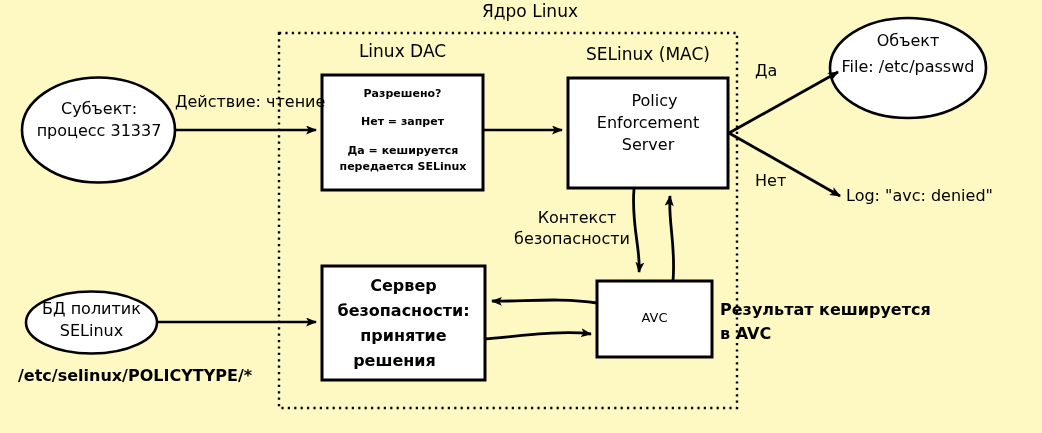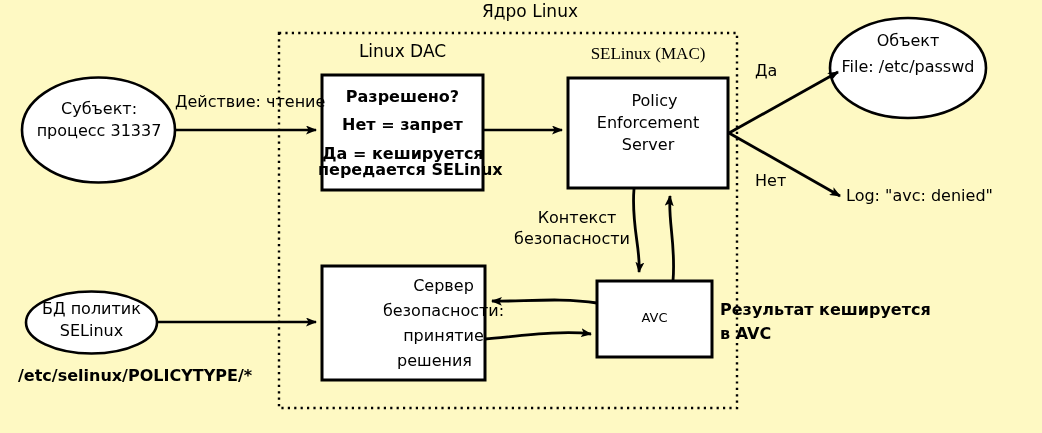--- a/index.html
+++ b/index.html
@@ -22,27 +22,27 @@
     width: 1042px;
     height: 433px;
   }
   .lbl {
     position: absolute;
     color: #000000;
     line-height: 1.18;
     white-space: nowrap;
   }
   .regular { font-weight: 400; }
-  .bold { font-weight: 400; padding-left: 40px; }
+  .bold { font-weight: 700; }
   .center { text-align: center; }
   .kernel-title { font-size: 17px; }
   .box-title { font-size: 17px; }
   .node-text { font-size: 16px; text-align: center; }
   .edge-label { font-size: 16px; }
-  .small-bold { font-size: 16px; font-weight: 700; }
+  .small-bold { font-size: 11px; font-weight: 700; }
   .avc-text { font-size: 13px; }
   .path-text { font-size: 16px; font-weight: 700; }
   .note-text { font-size: 16px; font-weight: 700; }
 </style>
 </head>
 <body>
 
 <div id="canvas">
 
   <svg class="layer" viewBox="0 0 1042 433">
@@ -94,21 +94,21 @@
 
   <div class="lbl regular edge-label" style="left:175px; top:93px;">Действие: чтение</div>
 
   <div class="lbl regular box-title center" style="left:322px; top:41px; width:161px;">Linux DAC</div>
 
   <div class="lbl small-bold center" style="left:322px; top:88px; width:161px;">Разрешено?</div>
   <div class="lbl small-bold center" style="left:322px; top:116px; width:161px;">Нет = запрет</div>
   <div class="lbl small-bold center" style="left:318px; top:145px; width:170px;">Да = кешируется</div>
   <div class="lbl small-bold center" style="left:318px; top:161px; width:170px;">передается SELinux</div>
 
-  <div class="lbl regular box-title center" style="left:568px; top:44px; width:160px;font-family:Liberation Serif, serif;">SELinux (MAC)</div>
+  <div class="lbl regular box-title center" style="left:568px; top:44px; width:160px;">SELinux (MAC)</div>
 
   <div class="lbl regular node-text center" style="left:568px; top:92px; width:173px;">Policy</div>
   <div class="lbl regular node-text center" style="left:568px; top:114px; width:160px;">Enforcement</div>
   <div class="lbl regular node-text center" style="left:568px; top:136px; width:160px;">Server</div>
 
   <div class="lbl regular edge-label" style="left:755px; top:62px;">Да</div>
   <div class="lbl regular edge-label" style="left:755px; top:172px;">Нет</div>
 
   <div class="lbl regular node-text center" style="left:838px; top:32px; width:140px;">Объект</div>
   <div class="lbl regular node-text center" style="left:826px; top:58px; width:164px;">File: /etc/passwd</div>

